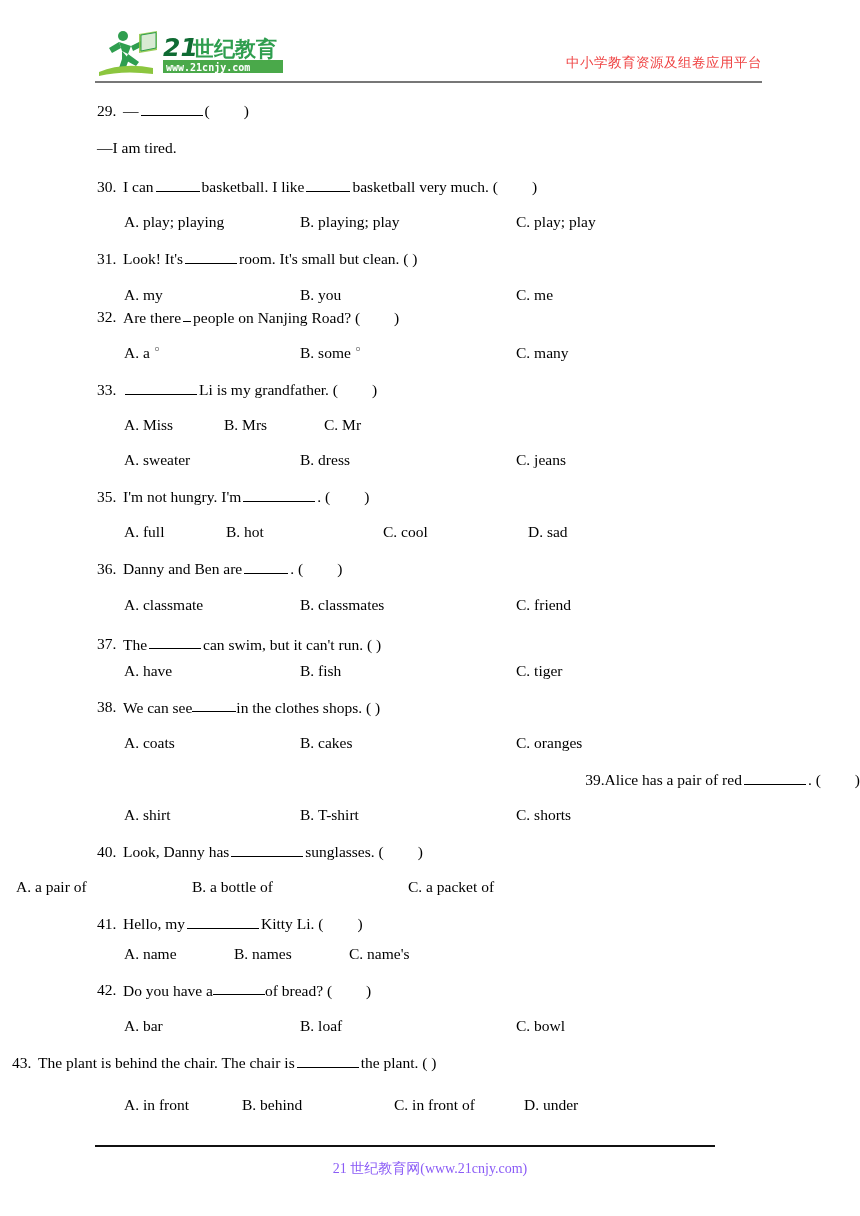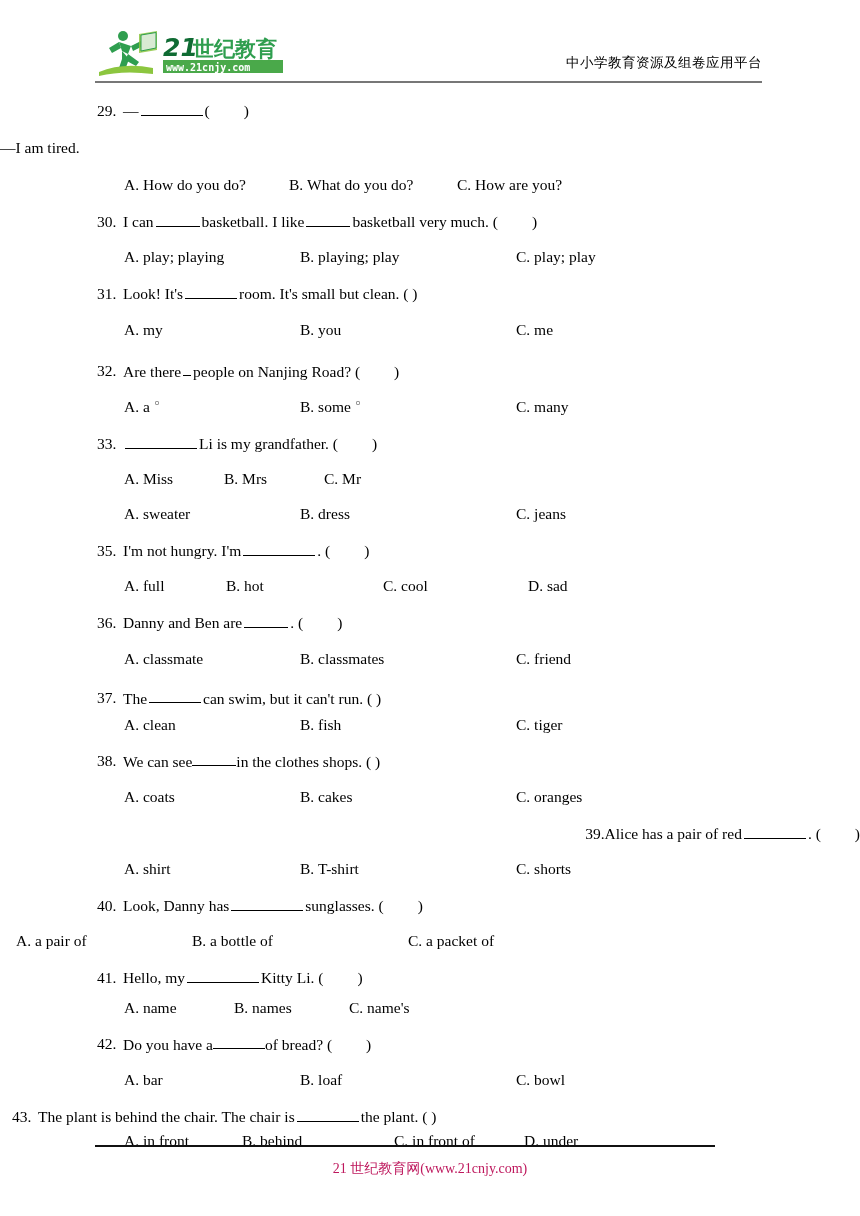--- a/index.html
+++ b/index.html
@@ -40,21 +40,21 @@
   }
   .logo svg { display: block; }
 
   .header-slogan {
     position: absolute;
     right: 0;
     top: 26px;
     font-family: "DejaVu Sans", "Liberation Sans", sans-serif;
     font-size: 13.5px;
     letter-spacing: 0.5px;
-    color: #000000;
+    color: #ef4444;
     white-space: nowrap;
   }
   .header-rule {
     position: absolute;
     left: 95px;
     top: 81px;
     width: 667px;
     height: 2px;
     background: #777777;
   }
@@ -77,20 +77,21 @@
     margin-bottom: 0;
   }
   .qnum {
     display: inline-block;
     min-width: 26px;
     font-size: 15.5px;
   }
 
   .subline {
     font-size: 15.5px;
+    padding-left: 97px;
     white-space: nowrap;
   }
 
   .blank {
     display: inline-block;
     border-bottom: 1px solid #000;
     vertical-align: baseline;
     height: 0.95em;
     margin: 0 2px;
   }
@@ -156,21 +157,21 @@
     height: 2px;
     background: #111111;
   }
   .footer-text {
     position: absolute;
     left: 0;
     top: 1160px;
     width: 860px;
     text-align: center;
     font-size: 14px;
-    color: #be185d;
+    color: #8b5cf6;
     font-family: "Liberation Serif", "DejaVu Serif", serif;
   }
 </style>
 </head>
 <body>
 
 <div class="page">
 
   <div class="header">
     <div class="logo">
@@ -206,39 +207,36 @@
   </div>
   <div class="header-rule"></div>
 
   <div class="content">
 
     <div class="qblock">
       <div class="qline" style="margin-bottom:21px;">
         <span class="qnum">29.</span><span>—</span><span class="blank b-lg"></span><span>(</span><span class="gap-m"></span><span>)</span>
       </div>
       <div class="subline" style="margin-bottom:19px;">—I am tired.</div>
-      <div class="options q29opts" style="margin-bottom:17px;">
-        <span class="opt"><span class="lbl">A.</span>&nbsp;<span>How do you do?</span></span><span class="opt"><span class="lbl">B.</span>&nbsp;<span>What do you do?</span></span><span class="opt"><span class="lbl">C.</span>&nbsp;<span>How are you?</span></span>
-      </div>
     </div>
 
     <div class="qblock">
       <div class="qline" style="margin-bottom:19px;">
         <span class="qnum">30.</span><span>I can</span><span class="blank b-sm"></span><span>basketball. I like</span><span class="blank b-sm"></span><span>basketball very much. (</span><span class="gap-m"></span><span>)</span>
       </div>
       <div class="options cols3" style="margin-bottom:17px;">
         <span class="opt"><span class="lbl">A.</span>&nbsp;<span>play; playing</span></span><span class="opt"><span class="lbl">B.</span>&nbsp;<span>playing; play</span></span><span class="opt"><span class="lbl">C.</span>&nbsp;<span>play; play</span></span>
       </div>
     </div>
 
     <div class="qblock">
       <div class="qline" style="margin-bottom:19px;">
         <span class="qnum">31.</span><span>Look! It's</span><span class="blank b-md"></span><span>room. It's small but clean. (  )</span>
       </div>
-      <div class="options cols3" style="margin-bottom:22px;">
+      <div class="options cols3" style="margin-bottom:3px;">
         <span class="opt"><span class="lbl">A.</span>&nbsp;<span>my</span></span><span class="opt"><span class="lbl">B.</span>&nbsp;<span>you</span></span><span class="opt"><span class="lbl">C.</span>&nbsp;<span>me</span></span>
       </div>
     </div>
 
     <div class="qblock">
       <div class="qline" style="margin-bottom:19px;">
         <span class="qnum">32.</span><span>Are there</span><span class="blank b-xs" style="width:8px;"></span><span>people on Nanjing Road? (</span><span class="gap-m"></span><span>)</span>
       </div>
       <div class="options cols3" style="margin-bottom:17px;">
         <span class="opt"><span class="lbl">A.</span>&nbsp;<span>a</span><span class="artifact"></span></span><span class="opt"><span class="lbl">B.</span>&nbsp;<span>some</span><span class="artifact"></span></span><span class="opt"><span class="lbl">C.</span>&nbsp;<span>many</span></span>
@@ -276,21 +274,21 @@
       <div class="options cols3" style="margin-bottom:20px;">
         <span class="opt"><span class="lbl">A.</span>&nbsp;<span>classmate</span></span><span class="opt"><span class="lbl">B.</span>&nbsp;<span>classmates</span></span><span class="opt"><span class="lbl">C.</span>&nbsp;<span>friend</span></span>
       </div>
     </div>
 
     <div class="qblock">
       <div class="qline" style="margin-bottom:10px;">
         <span class="qnum">37.</span><span>The</span><span class="blank b-md"></span><span>can swim, but it can't run. (  )</span>
       </div>
       <div class="options cols3" style="margin-bottom:17px;">
-        <span class="opt"><span class="lbl">A.</span>&nbsp;<span>clean</span></span><span class="opt"><span class="lbl">B.</span>&nbsp;<span>fish</span></span><span class="opt"><span class="lbl">C.</span>&nbsp;<span>tiger</span></span>
+        <span class="opt"><span class="lbl">A.</span>&nbsp;<span>have</span></span><span class="opt"><span class="lbl">B.</span>&nbsp;<span>fish</span></span><span class="opt"><span class="lbl">C.</span>&nbsp;<span>tiger</span></span>
       </div>
     </div>
 
     <div class="qblock">
       <div class="qline" style="margin-bottom:19px;">
         <span class="qnum">38.</span><span>We can see</span><span class="blank b-sm" style="margin:0;"></span><span>in the clothes shops.  (  )</span>
       </div>
       <div class="options cols3" style="margin-bottom:17px;">
         <span class="opt"><span class="lbl">A.</span>&nbsp;<span>coats</span></span><span class="opt"><span class="lbl">B.</span>&nbsp;<span>cakes</span></span><span class="opt"><span class="lbl">C.</span>&nbsp;<span>oranges</span></span>
       </div>
@@ -326,21 +324,21 @@
     <div class="qblock">
       <div class="qline" style="margin-bottom:19px;">
         <span class="qnum">42.</span><span>Do you have a</span><span class="blank b-md" style="margin:0;"></span><span>of bread? (</span><span class="gap-m"></span><span>)</span>
       </div>
       <div class="options cols3" style="margin-bottom:17px;">
         <span class="opt"><span class="lbl">A.</span>&nbsp;<span>bar</span></span><span class="opt"><span class="lbl">B.</span>&nbsp;<span>loaf</span></span><span class="opt"><span class="lbl">C.</span>&nbsp;<span>bowl</span></span>
       </div>
     </div>
 
     <div class="qblock">
-      <div class="qline" style="margin-bottom:8px;padding-left:12px;">
+      <div class="qline" style="margin-bottom:26px;padding-left:12px;">
         <span class="qnum">43.</span><span>The plant is behind the chair. The chair is</span><span class="blank b-lg"></span><span>the plant. (  )</span>
       </div>
       <div class="options">
         <span class="opt" style="width:118px;"><span class="lbl">A.</span>&nbsp;<span>in front</span></span><span class="opt" style="width:152px;"><span class="lbl">B.</span>&nbsp;<span>behind</span></span><span class="opt" style="width:130px;"><span class="lbl">C.</span>&nbsp;<span>in front of</span></span><span class="opt"><span class="lbl">D.</span>&nbsp;<span>under</span></span>
       </div>
     </div>
 
   </div>
 
   <div class="footer-rule"></div>

